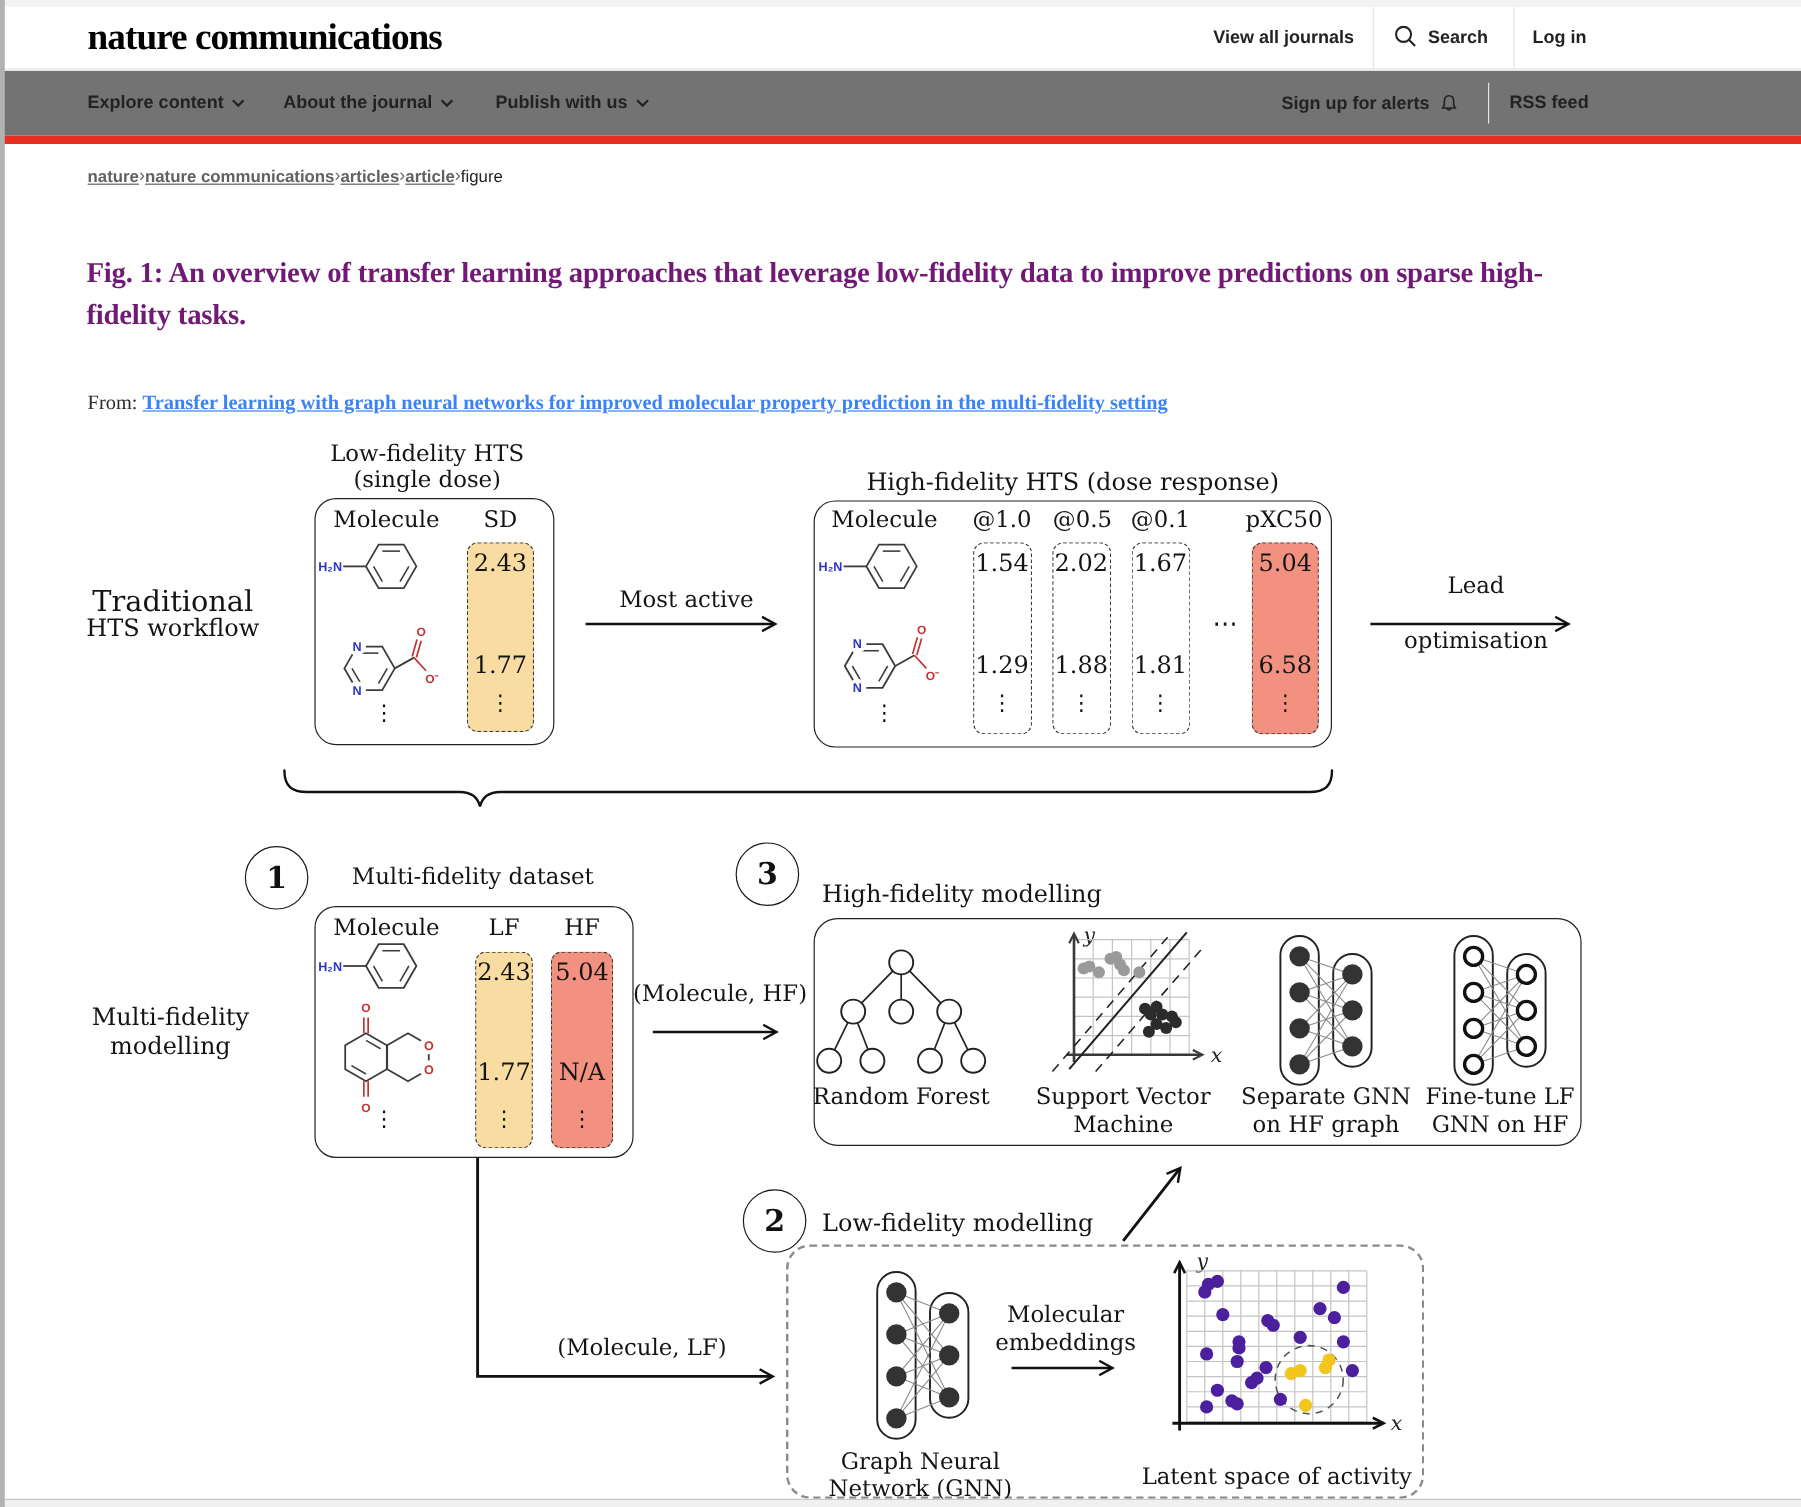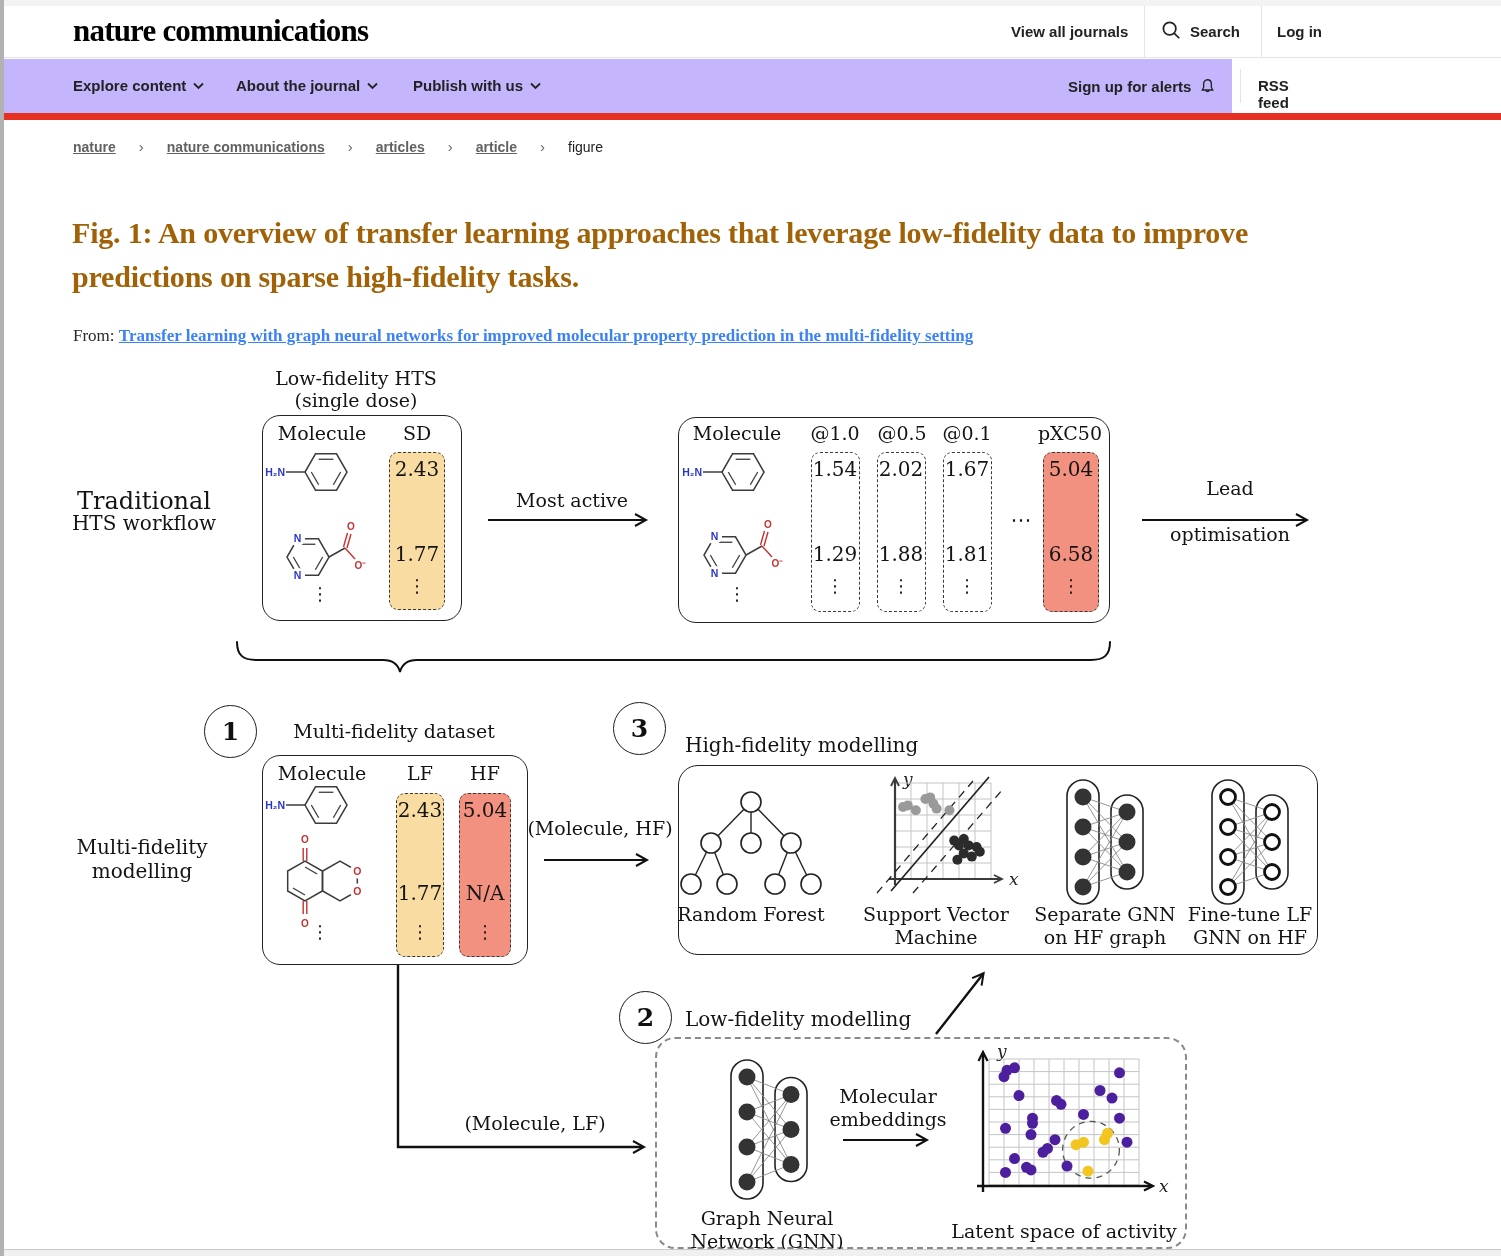--- a/index.html
+++ b/index.html
@@ -9,29 +9,29 @@
   a, .lnk { cursor:pointer;font-weight:bold; }
 
   
   #top-edge { left:0; top:0; width:1501px; height:6px; background:#f3f3f3; }
   #left-edge { left:0; top:0; width:4px; height:1256px; background:#b2b2b2; z-index:50; }
   #header-row { left:0; top:6px; width:1501px; height:52px; background:#fff; border-bottom:1px solid #e4e4e4; }
   #logo { left:73px; top:7px; font-family:"Liberation Serif", serif; font-weight:bold; font-size:31px;
           letter-spacing:-0.8px; color:#000; }
   .hdr-link { top:17px; font-size:15px; color:#222; }
   .vdiv { width:1px; background:#e4e4e4; }
-  #nav-row { left:0; top:59px; width:1232px; height:54px; background:#c4b5fd; }
+  #nav-row { left:0; top:59px; width:1501px; height:54px; background:#737373; }
   .nav-item { top:18px; font-size:15px; font-weight:bold; color:#222; display:flex; align-items:center; gap:7px; }
   #red-bar { left:0; top:113px; width:1501px; height:7px; }
-  #breadcrumb { left:73px; top:138px; font-size:14px; color:#616161; display:flex; gap:23px; align-items:center; }
+  #breadcrumb { left:73px; top:138px; font-size:14px; color:#616161; display:flex; gap:0; align-items:center; }
   .bc-link { text-decoration:underline; color:#616161; }
   .bc-sep { color:#666; font-size:15px; }
   .bc-current { color:#222; }
   #page-title { left:72px; top:211px; width:1245px; font-family:"Liberation Serif", serif; font-weight:bold;
-                font-size:30px; line-height:1.47; color:#a16207; letter-spacing:-0.2px; }
+                font-size:24px; line-height:1.47; color:#701a75; letter-spacing:-0.2px; }
   #from-line { left:73px; top:326px; font-family:"Liberation Serif", serif; font-size:17px; color:#2a2a2a; }
   #from-line a { color:#3b82f6; text-decoration:underline; }
 
   
   #figure { left:0; top:365px; width:1501px; height:884px; }
   .fig { position:absolute; font-family:"DejaVu Serif", serif; color:#141414; font-size:19px; white-space:nowrap; }
   .c { transform:translateX(-50%); }
   .b { font-weight:normal; }
   .val { font-size:20px; }
   .vd { font-size:18px; letter-spacing:0; }
@@ -400,20 +400,23 @@
   <div class="fig c b" style="left:322px; top:57px">Molecule</div>
   <div class="fig c b" style="left:417px; top:57px">SD</div>
   <div class="dash-col" style="left: 389px; top: 87px; width: 56px; height: 158px; background: rgb(249, 220, 162);"></div>
   <div class="fig c val" style="left:417px; top:92px">2.43</div>
   <div class="fig c val" style="left:417px; top:177px">1.77</div>
   <div class="fig c vd" style="left:417px; top:210px">⋮</div>
   <div class="fig c vd" style="left:320px; top:218px">⋮</div>
 
   <div class="fig c" style="left:572px; top:124px">Most active</div>
 
+  <div class="fig c" style="left:894px; top:24px; font-size:20px">
+    <span>High-fidelity HTS (</span><span class="b">dose response</span><span>)</span>
+  </div>
   <div class="fig-box" style="left:678px; top:52px; width:432px; height:206px; border-radius:18px"></div>
   <div class="fig c b" style="left:737px; top:57px">Molecule</div>
   <div class="fig c b" style="left:835px; top:57px">@1.0</div>
   <div class="fig c b" style="left:902px; top:57px">@0.5</div>
   <div class="fig c b" style="left:967px; top:57px">@0.1</div>
   <div class="fig c b" style="left:1070px; top:57px">pXC50</div>
   <div class="dash-col" style="left:811px; top:87px; width:49px; height:160px"></div>
   <div class="dash-col" style="left:877px; top:87px; width:49px; height:160px"></div>
   <div class="dash-col" style="left:943px; top:87px; width:49px; height:160px"></div>
   <div class="dash-col" style="left: 1043px; top: 87px; width: 56px; height: 160px; background: rgb(242, 145, 128);"></div>

